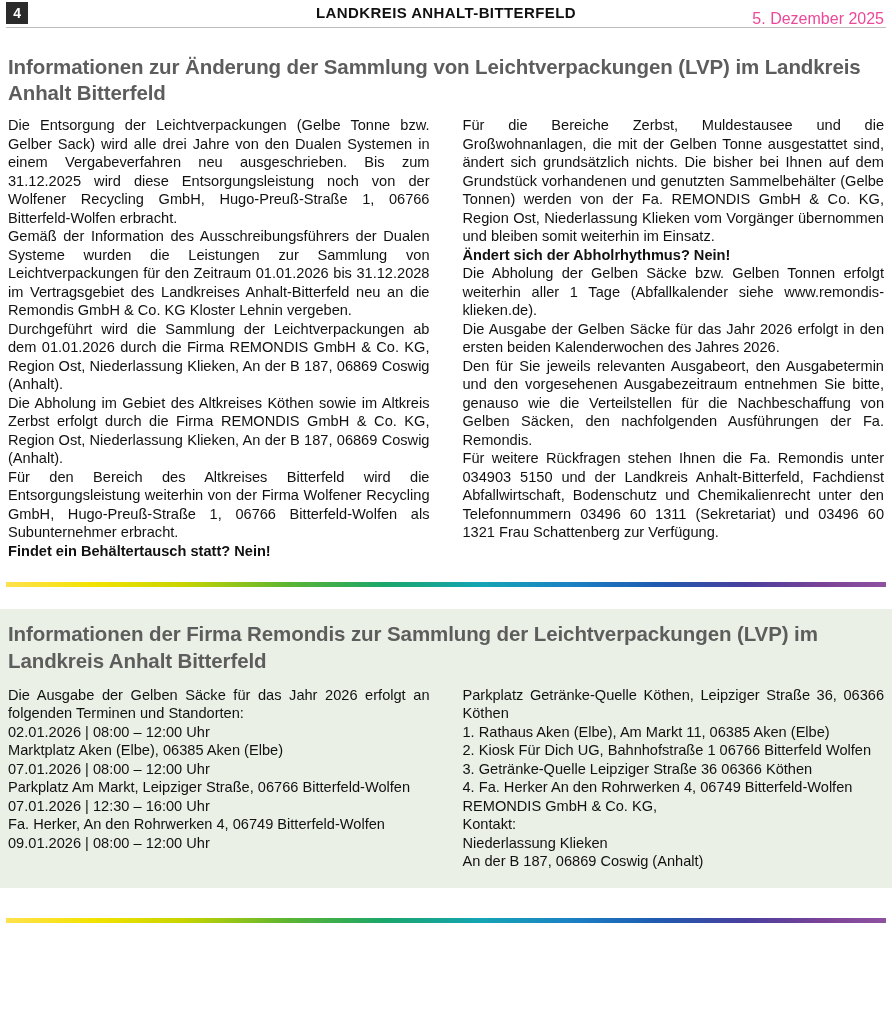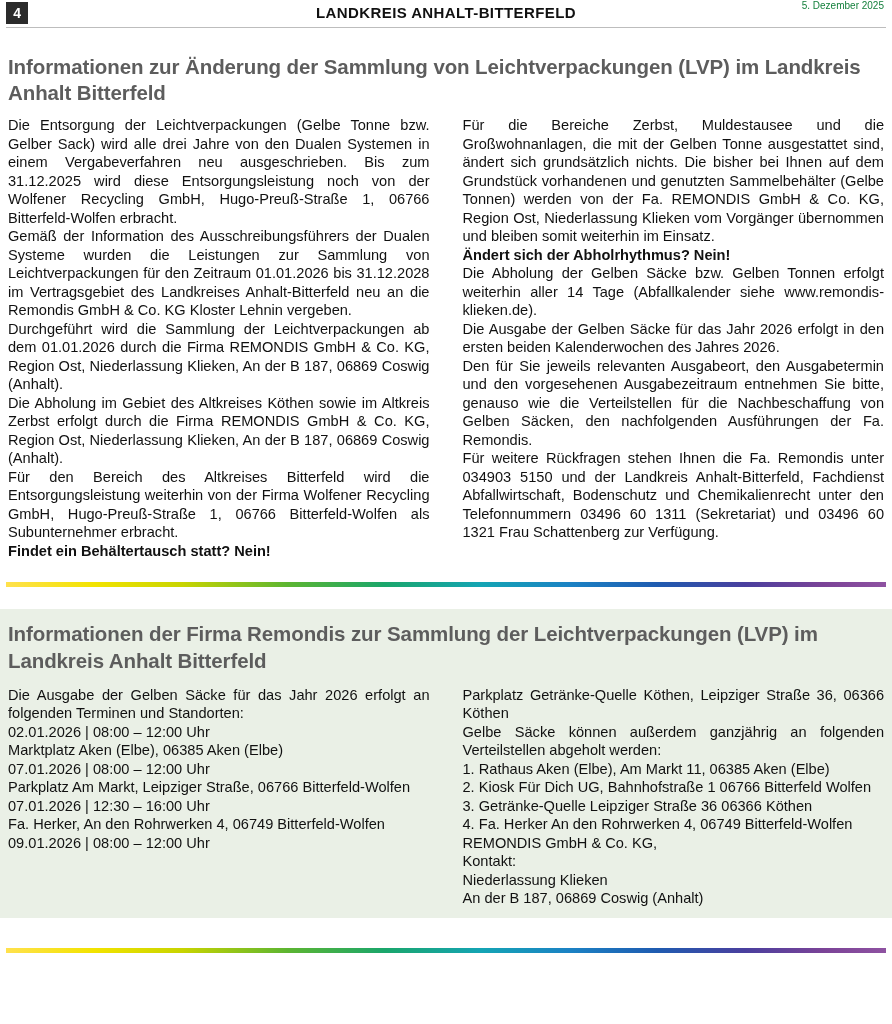--- a/index.html
+++ b/index.html
@@ -45,41 +45,41 @@
     top: 4px;
     text-align: center;
     font-size: 15px;
     font-weight: 700;
     letter-spacing: 0.4px;
     color: #111111;
   }
   .masthead-date {
     position: absolute;
     right: 8px;
-    top: 0;
-    font-size: 10px;
-    color: #15803d;
+    top: 10px;
+    font-size: 16px;
+    color: #ec4899;
   }
   .masthead-rule {
     position: absolute;
     left: 6px;
     right: 6px;
     top: 27px;
     height: 1px;
     background: #bdbdbd;
   }
 
   
   .article {
     padding: 0 8px;
     box-sizing: border-box;
   }
   .article.boxed {
     background: #eaf0e6;
-    padding: 10px 8px 10px 8px;
+    padding: 10px 8px 17px 8px;
   }
 
   h1.article-title {
     margin: 24px 0 10px 0;
     font-size: 20.5px;
     line-height: 1.28;
     font-weight: 700;
     color: #5d5d5d;
     letter-spacing: -0.1px;
   }
@@ -163,21 +163,21 @@
       <p class="para last-line-left">Gemäß der Information des Ausschreibungsführers der Dualen Systeme wurden die Leistungen zur Sammlung von Leichtverpackungen für den Zeitraum 01.01.2026 bis 31.12.2028 im Vertragsgebiet des Landkreises Anhalt-Bitterfeld neu an die Remondis GmbH &amp; Co. KG Kloster Lehnin vergeben.</p>
       <p class="para last-line-left">Durchgeführt wird die Sammlung der Leichtverpackungen ab dem 01.01.2026 durch die Firma REMONDIS GmbH &amp; Co. KG, Region Ost, Niederlassung Klieken, An der B 187, 06869 Coswig (Anhalt).</p>
       <p class="para last-line-left">Die Abholung im Gebiet des Altkreises Köthen sowie im Altkreis Zerbst erfolgt durch die Firma REMONDIS GmbH &amp; Co. KG, Region Ost, Niederlassung Klieken, An der B 187, 06869 Coswig (Anhalt).</p>
       <p class="para last-line-left">Für den Bereich des Altkreises Bitterfeld wird die Entsorgungsleistung weiterhin von der Firma Wolfener Recycling GmbH, Hugo-Preuß-Straße 1, 06766 Bitterfeld-Wolfen als Subunternehmer erbracht.</p>
       <p class="para bold">Findet ein Behältertausch statt? Nein!</p>
     </div>
 
     <div class="col">
       <p class="para last-line-left">Für die Bereiche Zerbst, Muldestausee und die Großwohnanlagen, die mit der Gelben Tonne ausgestattet sind, ändert sich grundsätzlich nichts. Die bisher bei Ihnen auf dem Grundstück vorhandenen und genutzten Sammelbehälter (Gelbe Tonnen) werden von der Fa. REMONDIS GmbH &amp; Co. KG, Region Ost, Niederlassung Klieken vom Vorgänger übernommen und bleiben somit weiterhin im Einsatz.</p>
       <p class="para bold">Ändert sich der Abholrhythmus? Nein!</p>
-      <p class="para last-line-left">Die Abholung der Gelben Säcke bzw. Gelben Tonnen erfolgt weiterhin aller 14 Tage (Abfallkalender siehe www.remondis-klieken.de).</p>
+      <p class="para last-line-left">Die Abholung der Gelben Säcke bzw. Gelben Tonnen erfolgt weiterhin aller 1 Tage (Abfallkalender siehe www.remondis-klieken.de).</p>
       <p class="para last-line-left">Die Ausgabe der Gelben Säcke für das Jahr 2026 erfolgt in den ersten beiden Kalenderwochen des Jahres 2026.</p>
       <p class="para last-line-left">Den für Sie jeweils relevanten Ausgabeort, den Ausgabetermin und den vorgesehenen Ausgabezeitraum entnehmen Sie bitte, genauso wie die Verteilstellen für die Nachbeschaffung von Gelben Säcken, den nachfolgenden Ausführungen der Fa. Remondis.</p>
       <p class="para last-line-left">Für weitere Rückfragen stehen Ihnen die Fa. Remondis unter 034903 5150 und der Landkreis Anhalt-Bitterfeld, Fachdienst Abfallwirtschaft, Bodenschutz und Chemikalienrecht unter den Telefonnummern 03496 60 1311 (Sekretariat) und 03496 60 1321 Frau Schattenberg zur Verfügung.</p>
     </div>
 
   </div>
 </div>
 
 <div class="spacer-md"></div>
 <div class="rainbow-rule"></div>
@@ -195,21 +195,20 @@
       <p class="para flush">Marktplatz Aken (Elbe), 06385 Aken (Elbe)</p>
       <p class="para flush">07.01.2026 | 08:00 – 12:00 Uhr</p>
       <p class="para last-line-left">Parkplatz Am Markt, Leipziger Straße, 06766 Bitterfeld-Wolfen</p>
       <p class="para flush">07.01.2026 | 12:30 – 16:00 Uhr</p>
       <p class="para flush">Fa. Herker, An den Rohrwerken 4, 06749 Bitterfeld-Wolfen</p>
       <p class="para flush">09.01.2026 | 08:00 – 12:00 Uhr</p>
     </div>
 
     <div class="col">
       <p class="para last-line-left">Parkplatz Getränke-Quelle Köthen, Leipziger Straße 36, 06366 Köthen</p>
-      <p class="para last-line-left">Gelbe Säcke können außerdem ganzjährig an folgenden Verteilstellen abgeholt werden:</p>
       <p class="para flush">1. Rathaus Aken (Elbe), Am Markt 11, 06385 Aken (Elbe)</p>
       <p class="para last-line-left">2. Kiosk Für Dich UG, Bahnhofstraße 1 06766 Bitterfeld Wolfen</p>
       <p class="para flush">3. Getränke-Quelle Leipziger Straße 36 06366 Köthen</p>
       <p class="para flush">4. Fa. Herker An den Rohrwerken 4, 06749 Bitterfeld-Wolfen</p>
       <p class="para flush">REMONDIS GmbH &amp; Co. KG,</p>
       <p class="para flush">Kontakt:</p>
       <p class="para flush">Niederlassung Klieken</p>
       <p class="para flush">An der B 187, 06869 Coswig (Anhalt)</p>
     </div>
 

